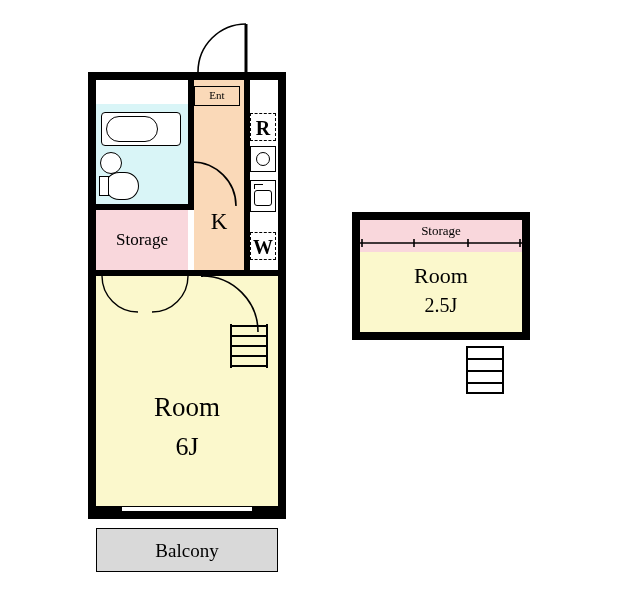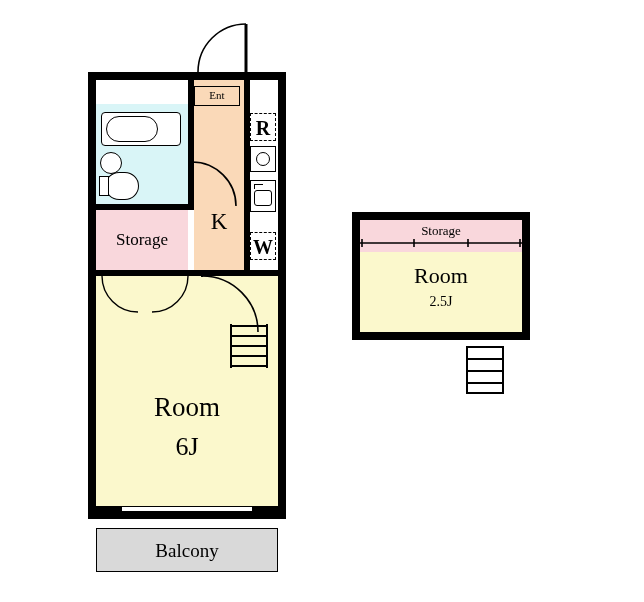--- a/index.html
+++ b/index.html
@@ -36,21 +36,21 @@
 
   
   .t-room   { font-size: 27px; }
   .t-roomnum{ font-size: 26px; }
   .t-k      { font-size: 23px; }
   .t-rw     { font-size: 20px; font-weight: bold; }
   .t-ent    { font-size: 11px; }
   .t-store  { font-size: 17px; }
   .t-store-s{ font-size: 13px; }
   .t-loft   { font-size: 22px; }
-  .t-loftnum{ font-size: 14px; }
+  .t-loftnum{ font-size: 20px; }
   .t-balcony{ font-size: 19px; }
 
   
   .dashed {
     border: 1px dashed #000;
     box-sizing: border-box;
     background: #ffffff;
   }
   .solidbox {
     border: 1px solid #000;

